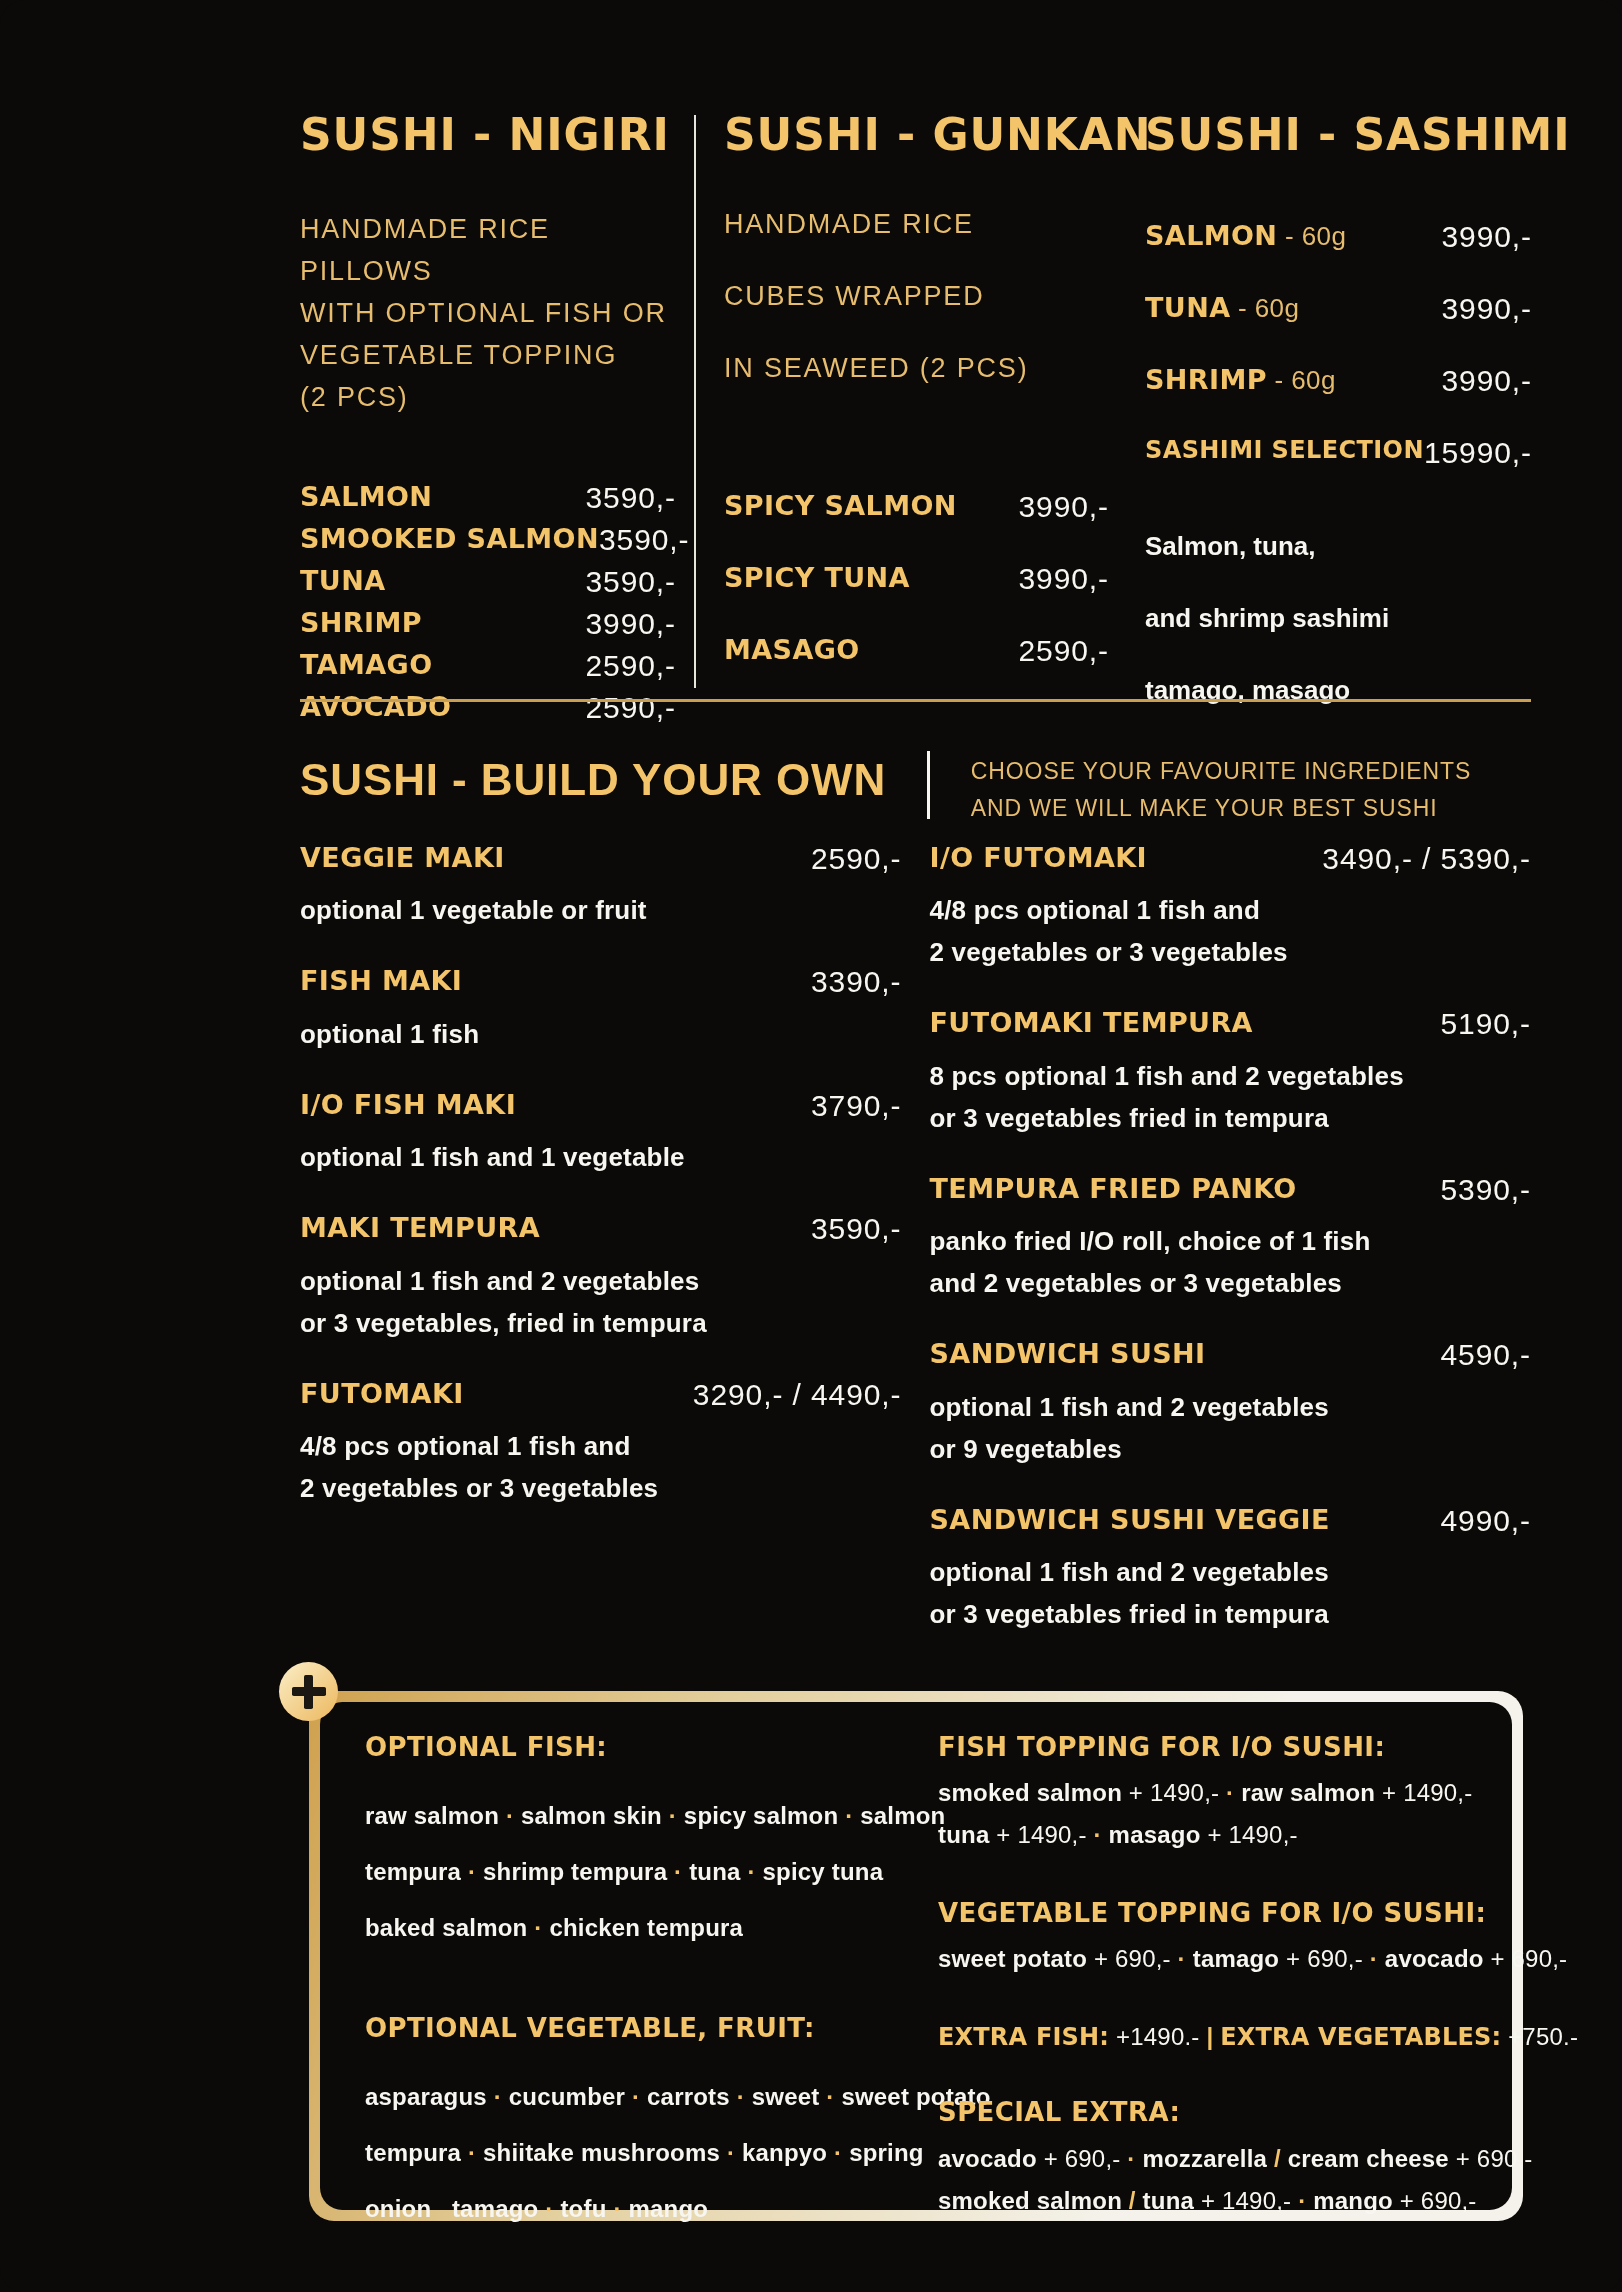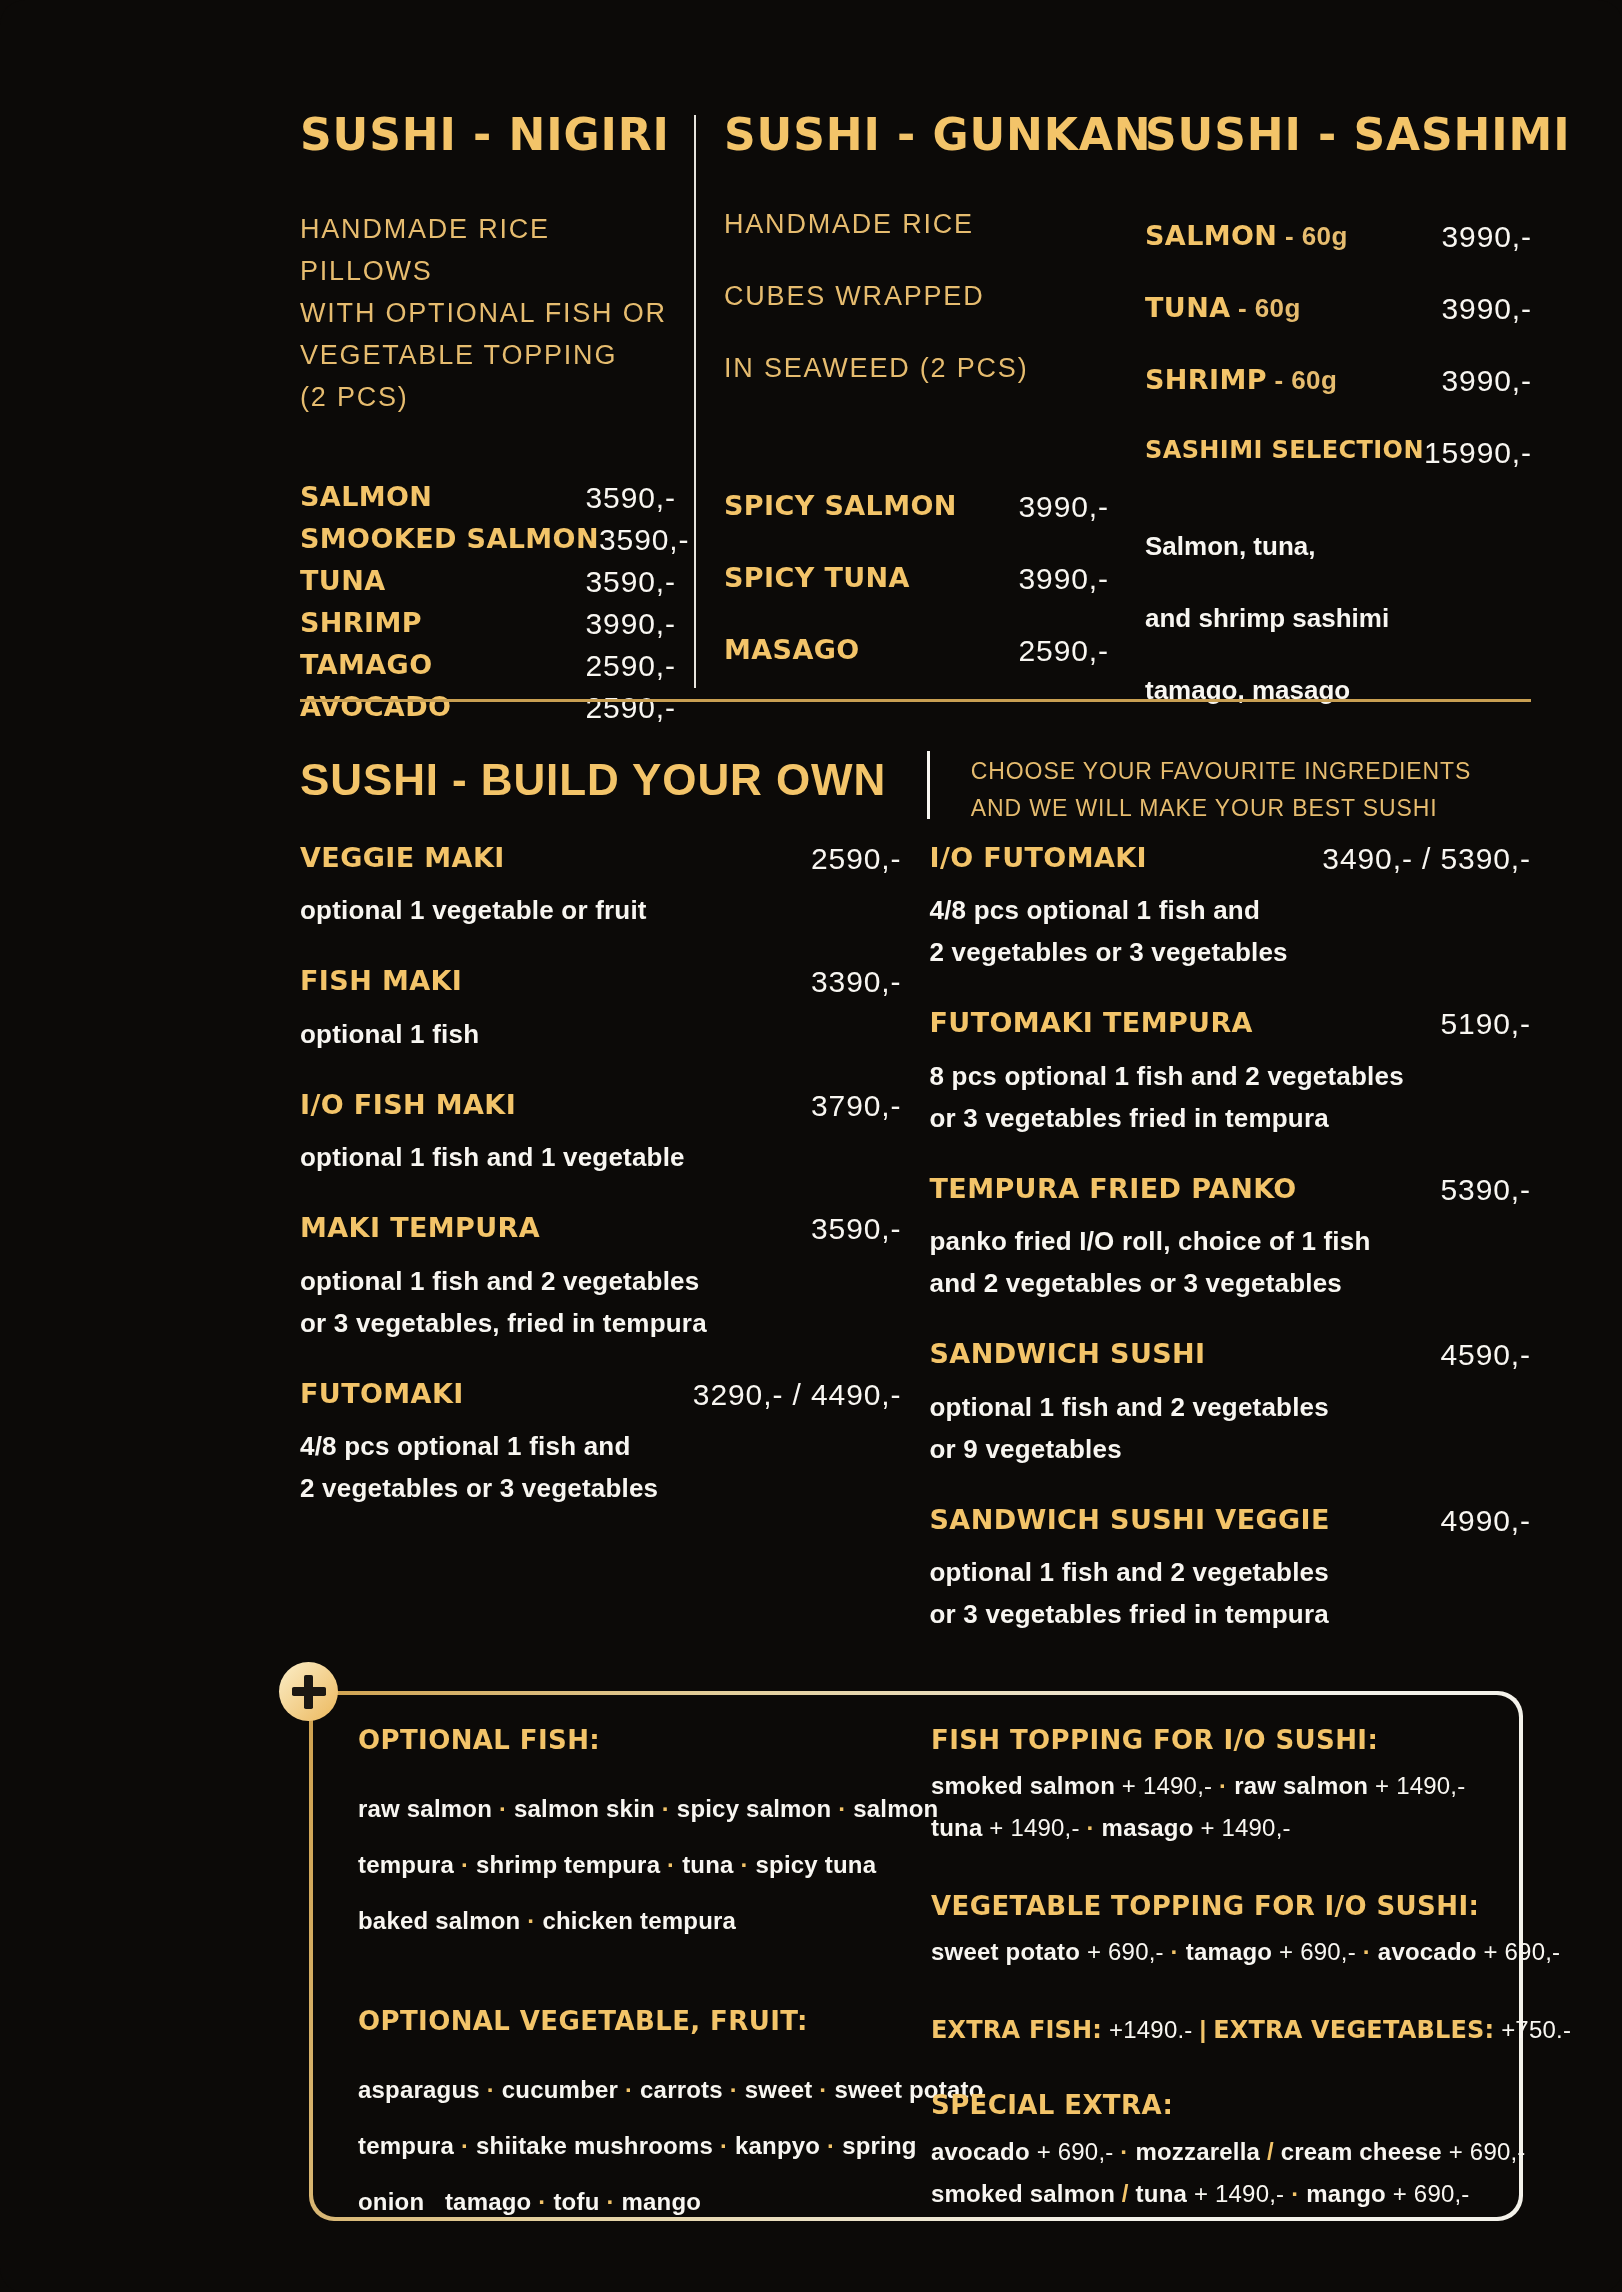--- a/index.html
+++ b/index.html
@@ -33,21 +33,21 @@
   .items-wide{margin-top:86px;}
   .items-wide .row{height:72px;}
   .items-sashimi{margin-top:59px;}
   .items-sashimi .row{height:72px;}
   .row{display:flex;justify-content:space-between;align-items:flex-start;}
   .iname{
     font-family:"DejaVu Sans",sans-serif;font-weight:700;color:var(--gold);
     font-size:27px;letter-spacing:0.4px;white-space:nowrap;
   }
   .iname-sm{font-size:24px;}
-  .isuffix{font-family:"Liberation Sans",sans-serif;font-weight:700;color:var(--gold-soft);
+  .isuffix{font-family:"Liberation Sans",sans-serif;font-weight:400;color:var(--gold-soft);
     font-size:26px;letter-spacing:0.4px;}
   .iprice{font-weight:400;color:var(--white);font-size:30px;letter-spacing:0.9px;white-space:nowrap;}
   .vline{position:absolute;left:694px;top:115px;width:1.8px;height:573px;background:#e8e5de;}
   .sdesc{margin-top:1.8px;color:var(--white);font-weight:700;font-size:26px;line-height:72px;}
   .gold-rule{position:absolute;left:300px;top:699px;width:1231px;height:2.7px;background:var(--gold-rule);}
 
   
   .build-header{position:absolute;left:300px;top:751px;display:flex;align-items:flex-start;}
   .build-title{margin:0;font-family:Liberation Sans, sans-serif;font-weight:800;
     font-size:44px;line-height:57px;letter-spacing:0.9px;color:var(--gold);white-space:nowrap;}
@@ -61,21 +61,21 @@
   .brow{display:flex;justify-content:space-between;align-items:flex-start;margin-bottom:5.4px;height:42px;}
   .bname{font-family:"DejaVu Sans",sans-serif;font-weight:700;color:var(--gold);
     font-size:27px;letter-spacing:0.4px;white-space:nowrap;}
   .bprice{font-weight:400;color:var(--white);font-size:30px;letter-spacing:0.9px;white-space:nowrap;}
   .bdesc{color:var(--white);font-weight:700;font-size:26px;line-height:42px;letter-spacing:0.2px;}
 
   
   .extras-wrap{
     position:absolute;left:309px;top:1691px;width:1214px;height:530px;
     background:linear-gradient(110deg,#cfa14e 0%,#e3cf9d 30%,#f4f2ea 70%);
-    border-radius:25px;padding:4px;box-sizing:border-box;
+    border-radius:25px;padding:11px;box-sizing:border-box;
   }
   .extras-inner{width:100%;height:100%;background:var(--bg);border-radius:22.4px;
     box-sizing:border-box;padding:27px 36px 0 45px;display:flex;}
   .plus-circle{
     position:absolute;left:-30px;top:-29px;width:59px;height:59px;border-radius:50%;
     background:linear-gradient(135deg,#f9e6b8 15%,#eec06d 85%);
   }
   .plus-circle::before,.plus-circle::after{
     content:"";position:absolute;background:#1b1712;border-radius:1.8px;
   }

